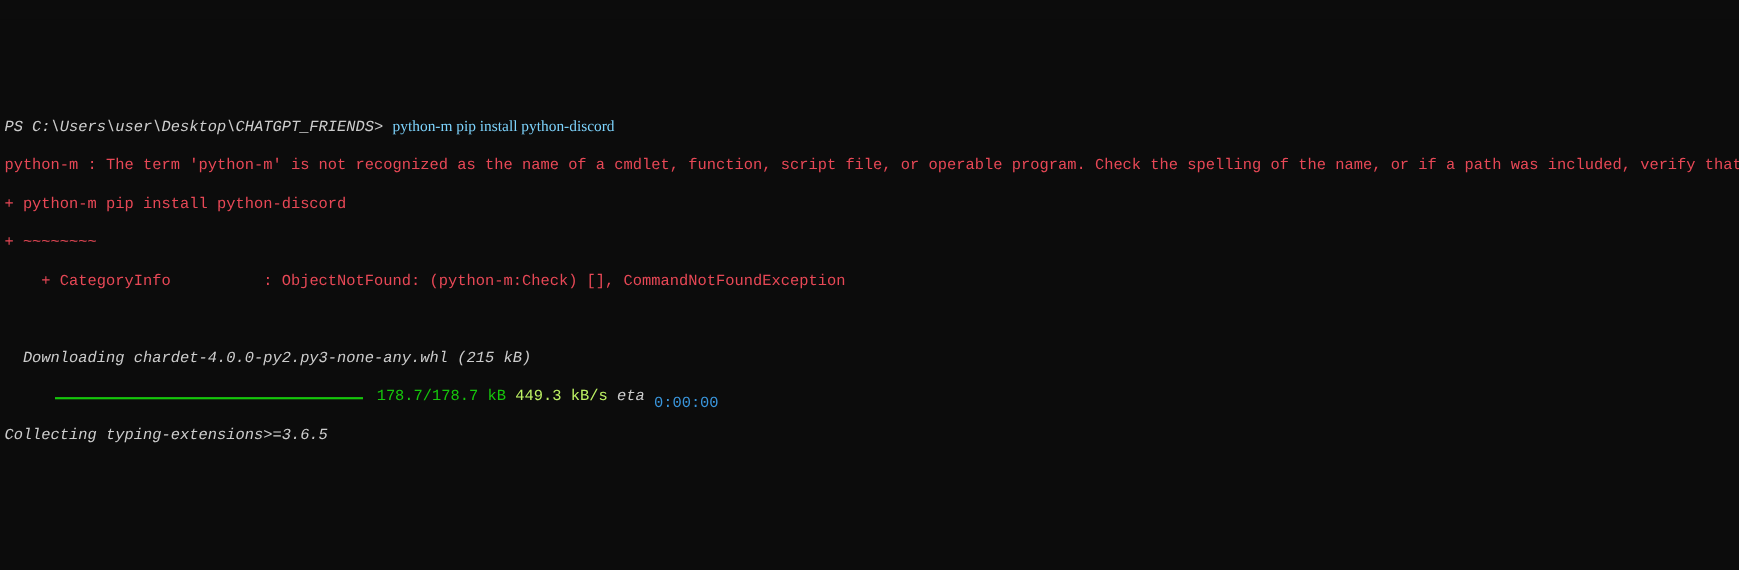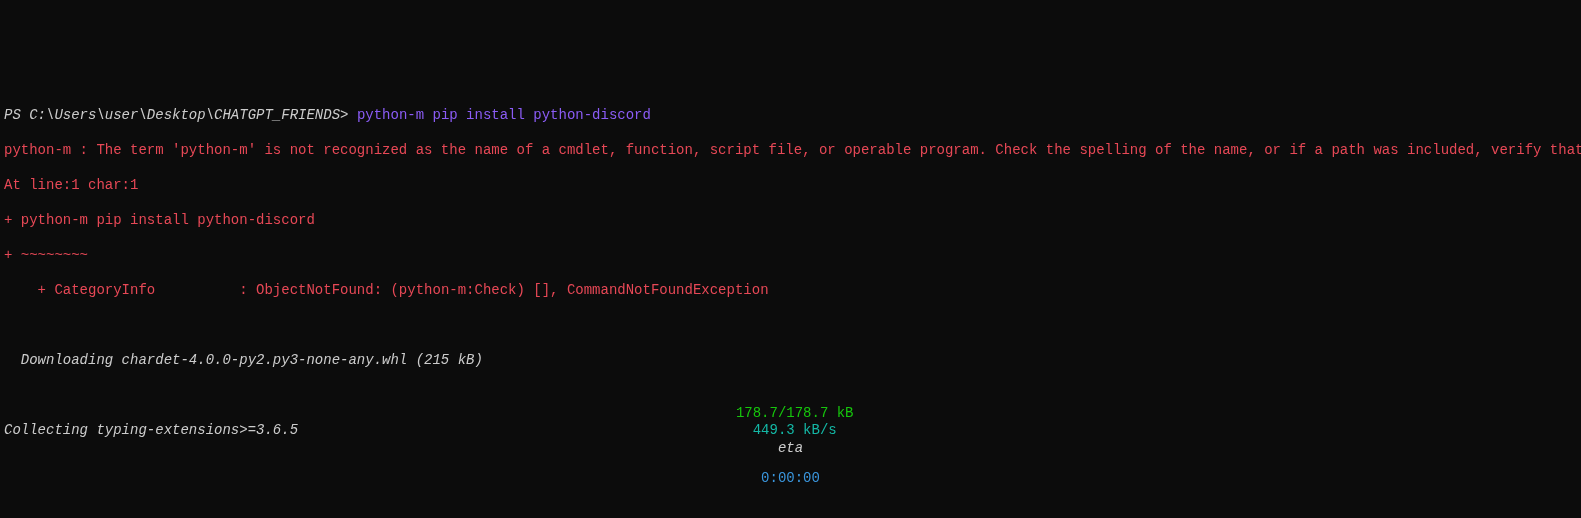--- a/index.html
+++ b/index.html
@@ -11,51 +11,50 @@
     font-size: 14px;
     line-height: 1.25;
     white-space: pre;
     width: 1581px;
   }
   .terminal {
     padding: 2px 4px 8px 4px;
     box-sizing: border-box;
   }
   .prompt-line { color: #cccccc; }
-  .cmd-yellow { color: #8b5cf6; }
+  .cmd-yellow { color: #7dd3fc; font-family: Liberation Serif, serif; }
   .err { color: #e74856; }
   .white { color: #cccccc; font-style: italic; }
   .green { color: #16c60c; }
-  .red { color: #14b8a6; }
+  .red { color: #bef264; }
   .cyan { color: #3a96dd; margin-top: 13px; }
 
   .dl-line {
     display: flex;
-    flex-direction: column;
+    flex-direction: row;
     align-items: center;
     height: 17px;
   }
   .bar-indent { width: 46px; display:inline-block; }
   .bar {
     display: inline-block;
     width: 280px;
     height: 2px;
     background: #16c60c;
     margin-right: 4px;
   }
 </style>
 </head>
 <body>
 
 
 
 <div class="terminal">
 <div class="prompt-line"><span class="white">PS C:\Users\user\Desktop\CHATGPT_FRIENDS&gt;</span> <span class="cmd-yellow">python-m pip install python-discord</span></div>
 <div class="err">python-m : The term 'python-m' is not recognized as the name of a cmdlet, function, script file, or operable program. Check the spelling of the name, or if a path was included, verify that the path is correct and try again.</div>
-<div class="err">At line:1 char:1</div>
 <div class="err">+ python-m pip install python-discord</div>
 <div class="err">+ ~~~~~~~~</div>
 <div class="err"><span>    + CategoryInfo          : </span><span>ObjectNotFound: (python-m:Check) [], CommandNotFoundException</span></div>
 <div class="white"> </div>
 <div class="white">  Downloading chardet-4.0.0-py2.py3-none-any.whl (215 kB)</div>
 <div class="dl-line"><span class="bar-indent"> </span><span class="bar"></span><span class="green"> 178.7/178.7 kB</span><span class="red"> 449.3 kB/s</span><span class="white"> eta </span><span class="cyan">0:00:00</span></div>
 <div class="white">Collecting typing-extensions&gt;=3.6.5</div>
 
 
 

